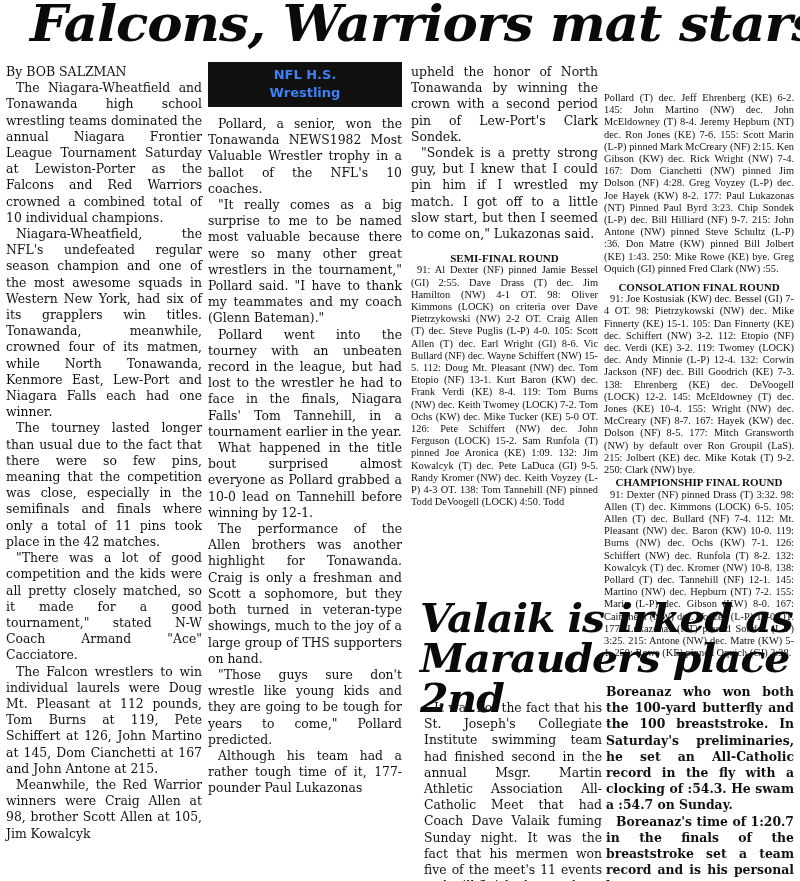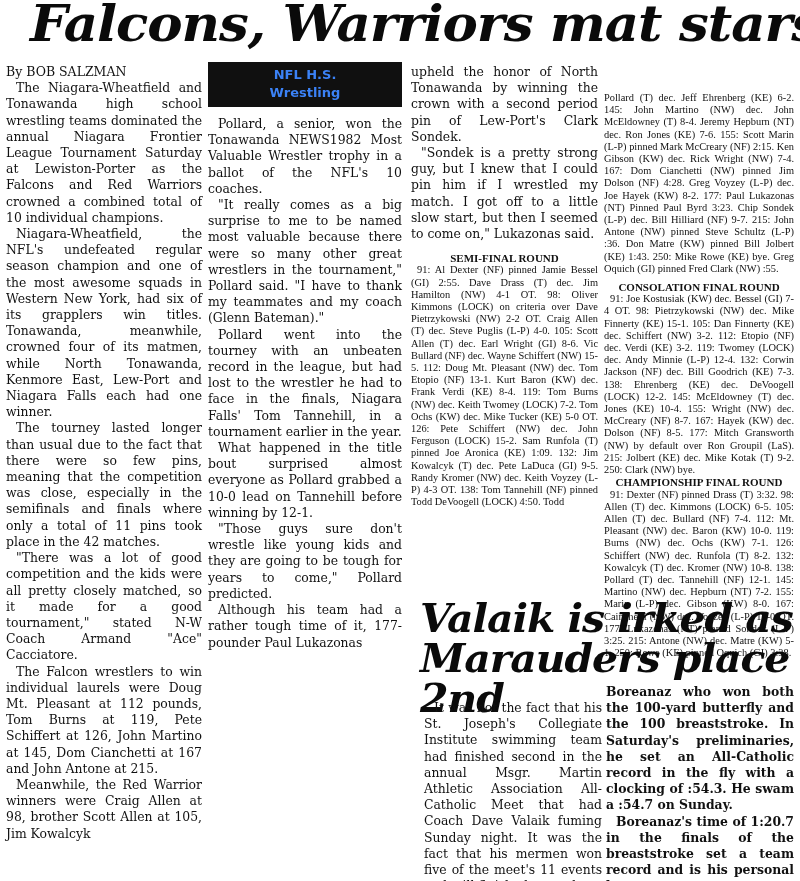--- a/index.html
+++ b/index.html
@@ -39,20 +39,21 @@
 
 <div id="col2" class="col">
   <div class="box">
     <span>NFL H.S.</span>
     <span>Wrestling</span>
   </div>
   <p>Pollard, a senior, won the Tonawanda NEWS1982 Most Valuable Wrestler trophy in a ballot of the NFL's 10 coaches.</p>
   <p>"It really comes as a big surprise to me to be named most valuable because there were so many other great wrestlers in the tournament," Pollard said. "I have to thank my teammates and my coach (Glenn Bateman)."</p>
   <p>Pollard went into the tourney with an unbeaten record in the league, but had lost to the wrestler he had to face in the finals, Niagara Falls' Tom Tannehill, in a tournament earlier in the year.</p>
   <p>What happened in the title bout surprised almost everyone as Pollard grabbed a 10-0 lead on Tannehill before winning by 12-1.</p>
+  <p>The performance of the Allen brothers was another highlight for Tonawanda. Craig is only a freshman and Scott a sophomore, but they both turned in veteran-type showings, much to the joy of a large group of THS supporters on hand.</p>
   <p>"Those guys sure don't wrestle like young kids and they are going to be tough for years to come," Pollard predicted.</p>
   <p>Although his team had a rather tough time of it, 177-pounder Paul Lukazonas</p>
 </div>
 
 <div id="col3" class="col">
   <p style="text-indent:0">upheld the honor of North Tonawanda by winning the crown with a second period pin of Lew-Port's Clark Sondek.</p>
   <p>"Sondek is a pretty strong guy, but I knew that I could pin him if I wrestled my match. I got off to a little slow start, but then I seemed to come on," Lukazonas said.</p>
   <div class="results" style="margin-top:10px;">
     <p class="sect">SEMI-FINAL ROUND</p>
     <p>91: Al Dexter (NF) pinned Jamie Bessel (GI) 2:55. Dave Drass (T) dec. Jim Hamilton (NW) 4-1 OT. 98: Oliver Kimmons (LOCK) on criteria over Dave Pietrzykowski (NW) 2-2 OT. Craig Allen (T) dec. Steve Puglis (L-P) 4-0. 105: Scott Allen (T) dec. Earl Wright (GI) 8-6. Vic Bullard (NF) dec. Wayne Schiffert (NW) 15-5. 112: Doug Mt. Pleasant (NW) dec. Tom Etopio (NF) 13-1. Kurt Baron (KW) dec. Frank Verdi (KE) 8-4. 119: Tom Burns (NW) dec. Keith Twomey (LOCK) 7-2. Tom Ochs (KW) dec. Mike Tucker (KE) 5-0 OT. 126: Pete Schiffert (NW) dec. John Ferguson (LOCK) 15-2. Sam Runfola (T) pinned Joe Aronica (KE) 1:09. 132: Jim Kowalcyk (T) dec. Pete LaDuca (GI) 9-5. Randy Kromer (NW) dec. Keith Voyzey (L-P) 4-3 OT. 138: Tom Tannehill (NF) pinned Todd DeVoogell (LOCK) 4:50. Todd</p>

